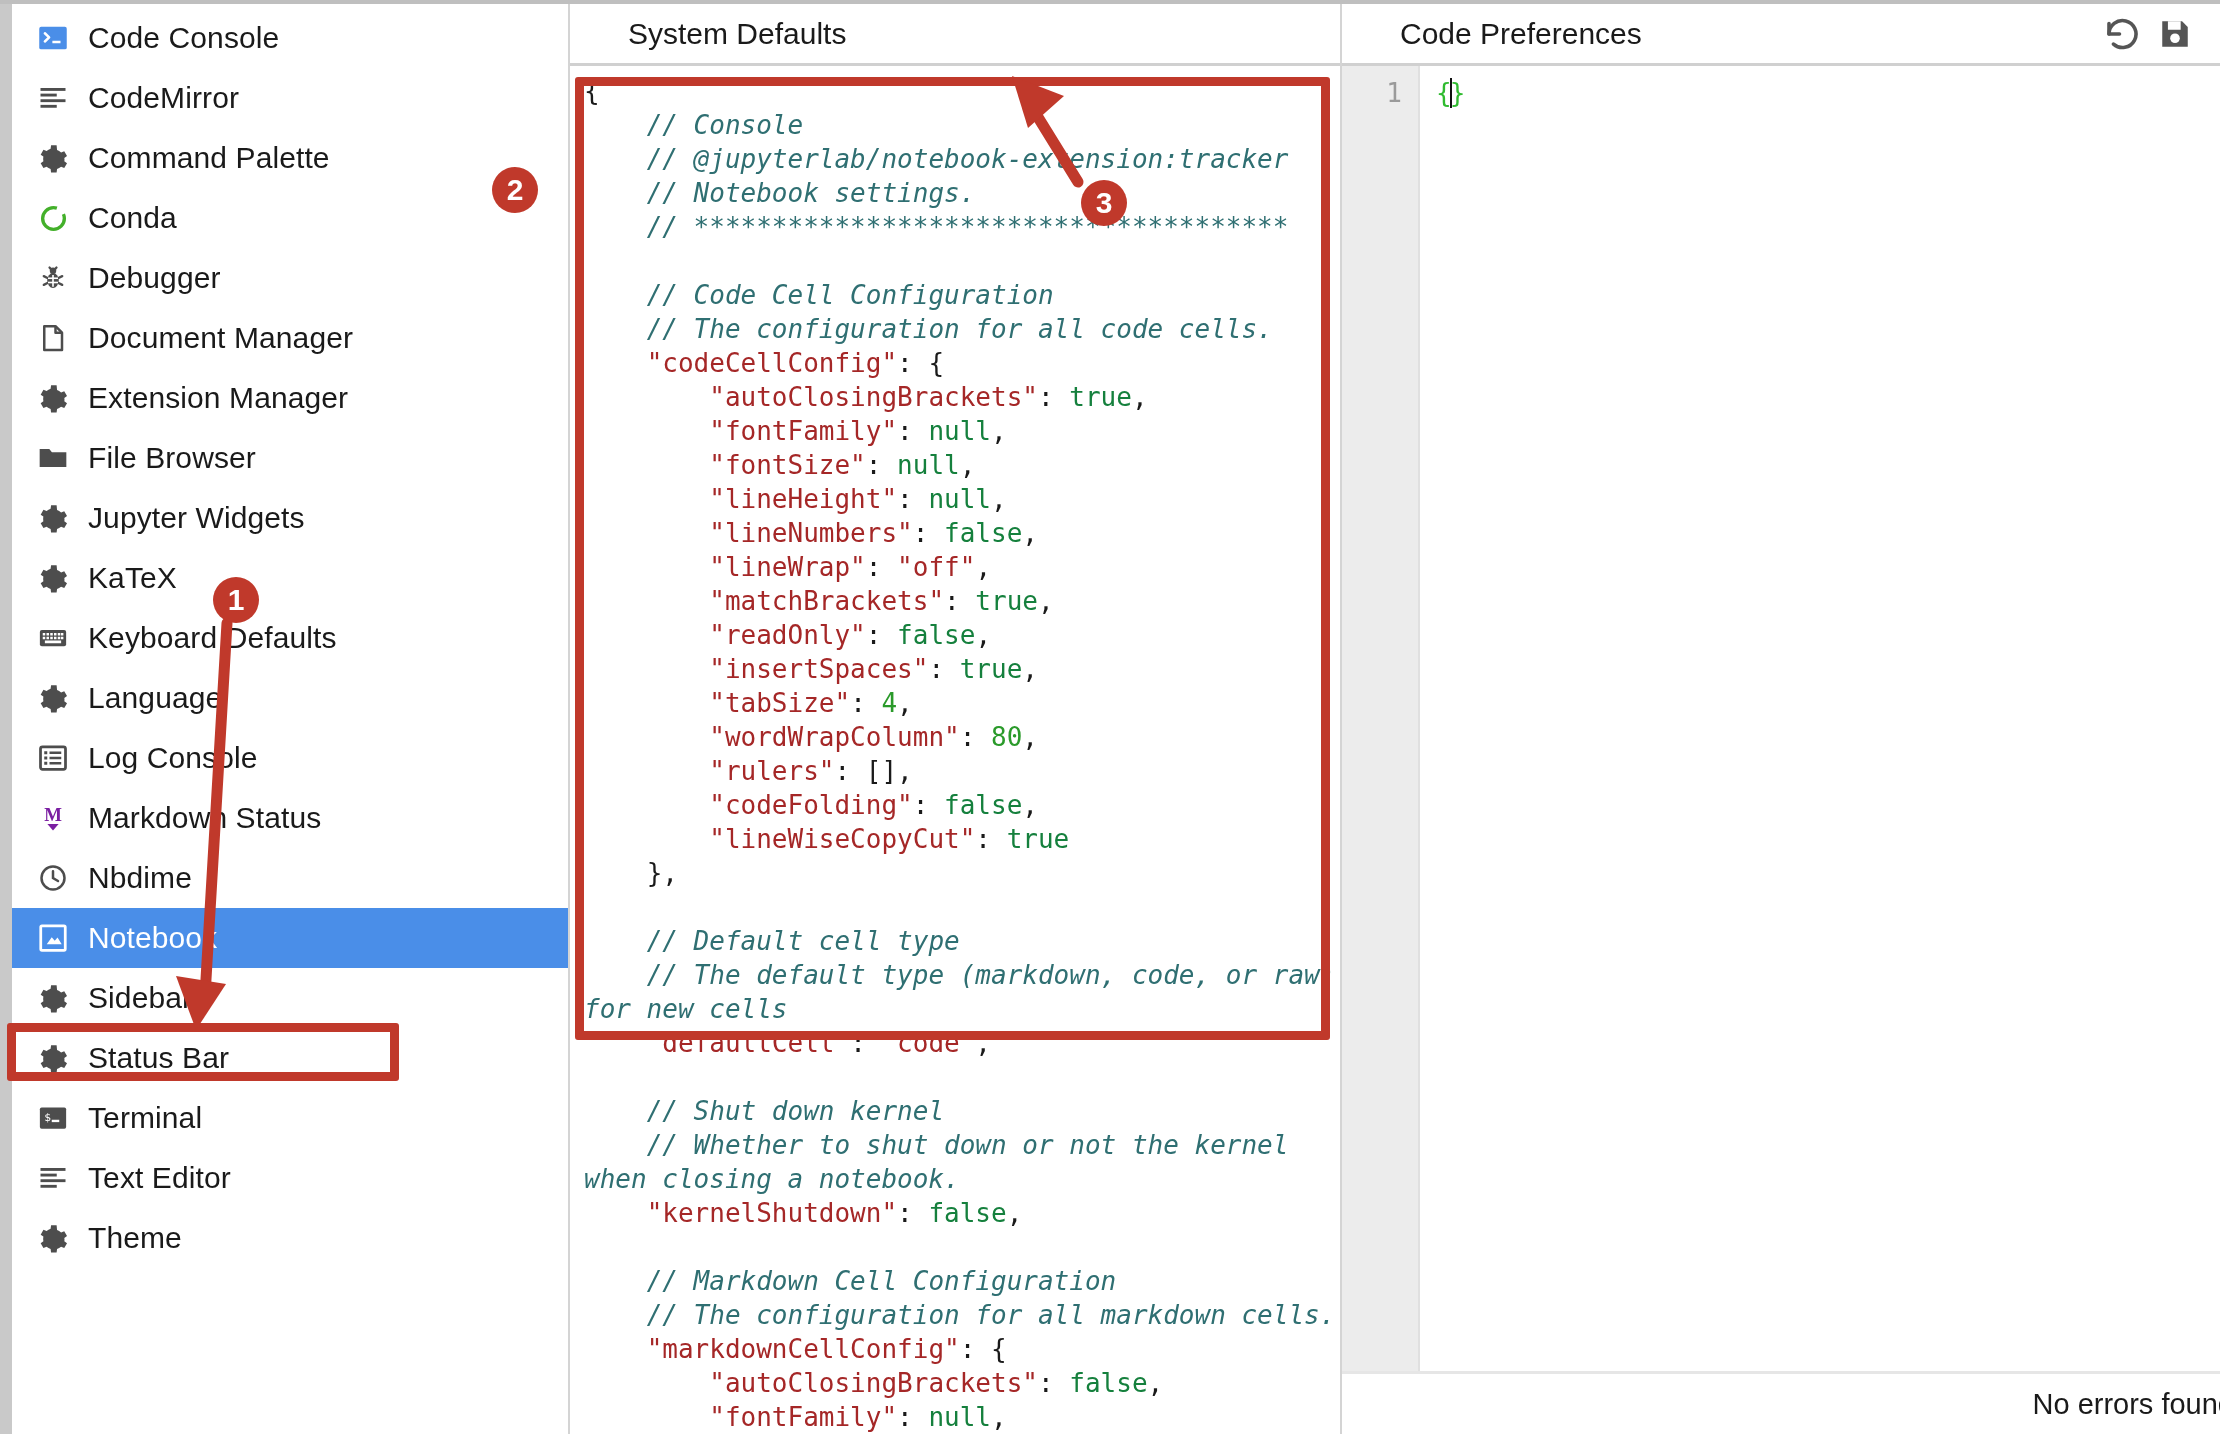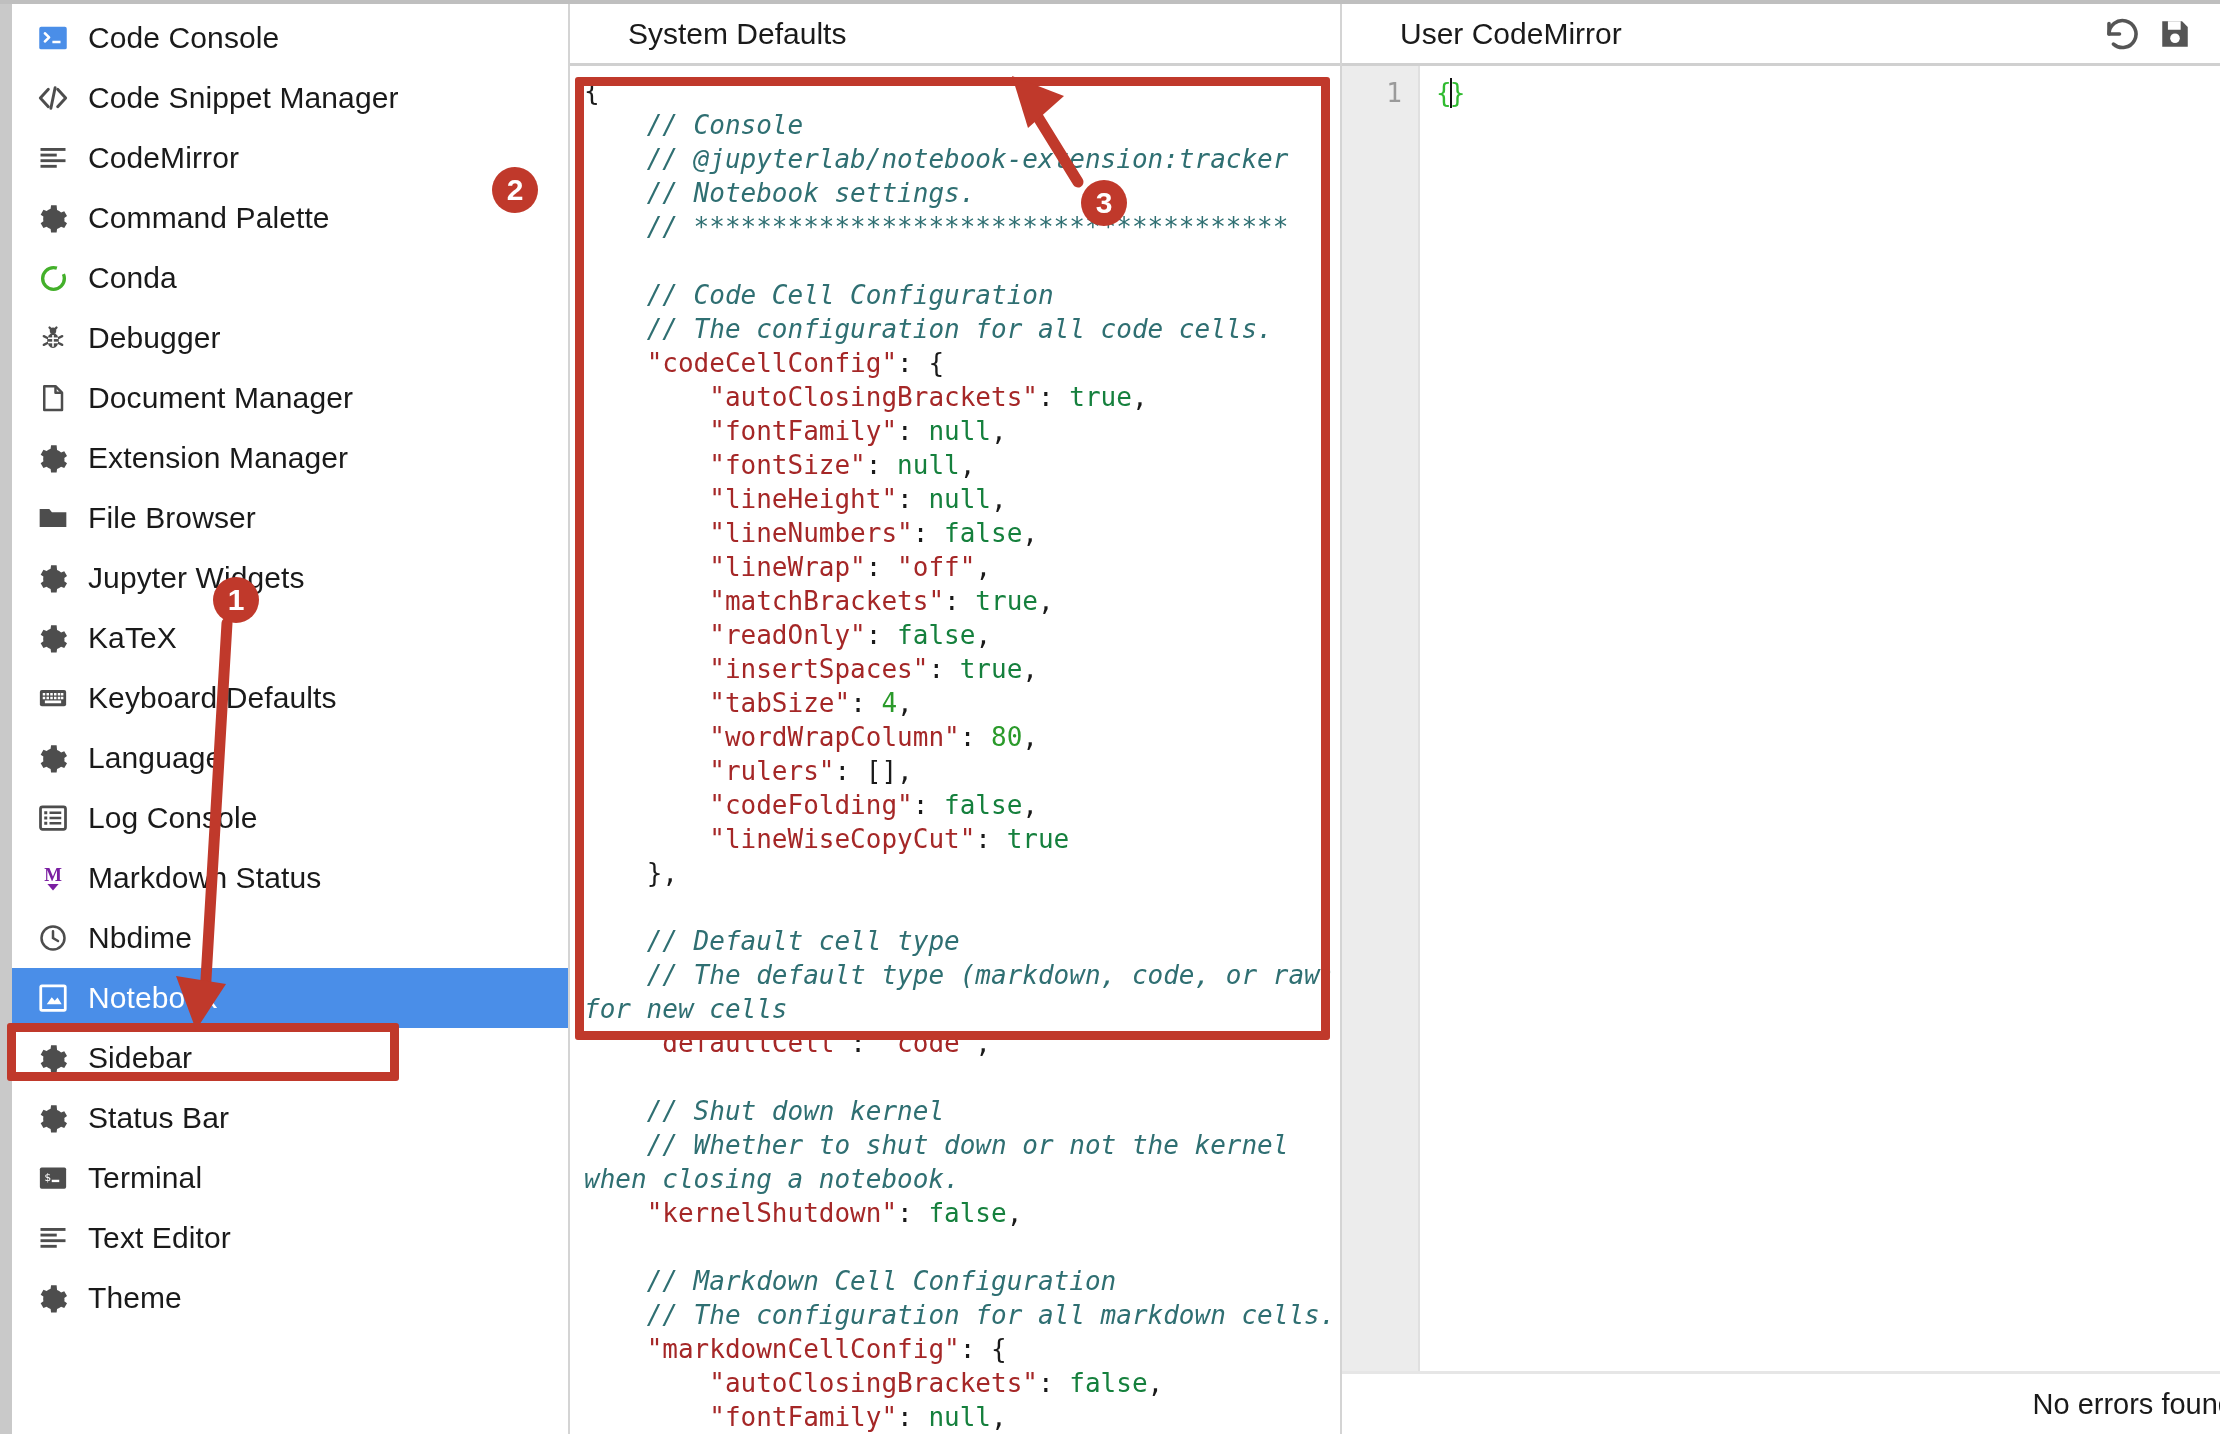--- a/index.html
+++ b/index.html
@@ -219,29 +219,20 @@
     <div class="sidebar" id="sidebar-list">
         <div class="side-item">
           <span class="ico">
             <svg class="icn" width="30" height="30" viewBox="0 0 24 24">
               <rect x="1" y="3" width="22" height="18" rx="1.5" fill="#4a8ee8"></rect>
               <path d="M5.5 8.2l3.4 3.3-3.4 3.3" stroke="#fff" stroke-width="2" fill="none" stroke-linecap="round" stroke-linejoin="round"></path>
               <rect x="11.5" y="14.2" width="6.5" height="2" fill="#fff"></rect>
             </svg>
           </span>
           <span class="lbl">Code Console</span>
-        </div>
-        <div class="side-item">
-          <span class="ico">
-            <svg class="icn" width="32" height="32" viewBox="0 0 24 24">
-              <path d="M8.5 5.5L2.5 12l6 6.5M15.5 5.5l6 6.5-6 6.5" stroke="#4d4d4d" stroke-width="2.2" fill="none" stroke-linecap="round" stroke-linejoin="round"></path>
-              <line x1="13.6" y1="4.3" x2="10.4" y2="19.7" stroke="#4d4d4d" stroke-width="2.2" stroke-linecap="round"></line>
-            </svg>
-          </span>
-          <span class="lbl">Code Snippet Manager</span>
         </div>
         <div class="side-item">
           <span class="ico">
             <svg class="icn" width="30" height="30" viewBox="0 0 24 24">
               <g fill="#4d4d4d">
                 <rect x="2" y="4" width="20" height="2.3"></rect>
                 <rect x="2" y="8.5" width="13" height="2.3"></rect>
                 <rect x="2" y="13" width="20" height="2.3"></rect>
                 <rect x="2" y="17.5" width="13" height="2.3"></rect>
               </g>
@@ -496,21 +487,21 @@
 <span class="cm">    // The configuration for all markdown cells.</span>
 <span class="pn">    </span><span class="key">"markdownCellConfig"</span><span class="pn">: {</span>
 <span class="pn">        </span><span class="key">"autoClosingBrackets"</span><span class="pn">: </span><span class="kw">false</span><span class="pn">,</span>
 <span class="pn">        </span><span class="key">"fontFamily"</span><span class="pn">: </span><span class="kw">null</span><span class="pn">,</span>
 </pre>
     </div>
   </div>
 
   <div class="right">
     <div class="right-header">
-      <div class="panel-title">User CodeMirror</div>
+      <div class="panel-title">Code Preferences</div>
       <div class="spacer"></div>
       <div class="hdr-btn">
         <span>
           <svg class="icn" width="36" height="36" viewBox="0 0 24 24" fill="none" stroke="#555" stroke-width="2.4" stroke-linecap="round" stroke-linejoin="round">
             <polyline points="4,5 4,12 11,12"></polyline>
             <path d="M4 12a9 9 0 1 1 3 6.7"></path>
           </svg>
         </span>
       </div>
       <div class="hdr-btn">

